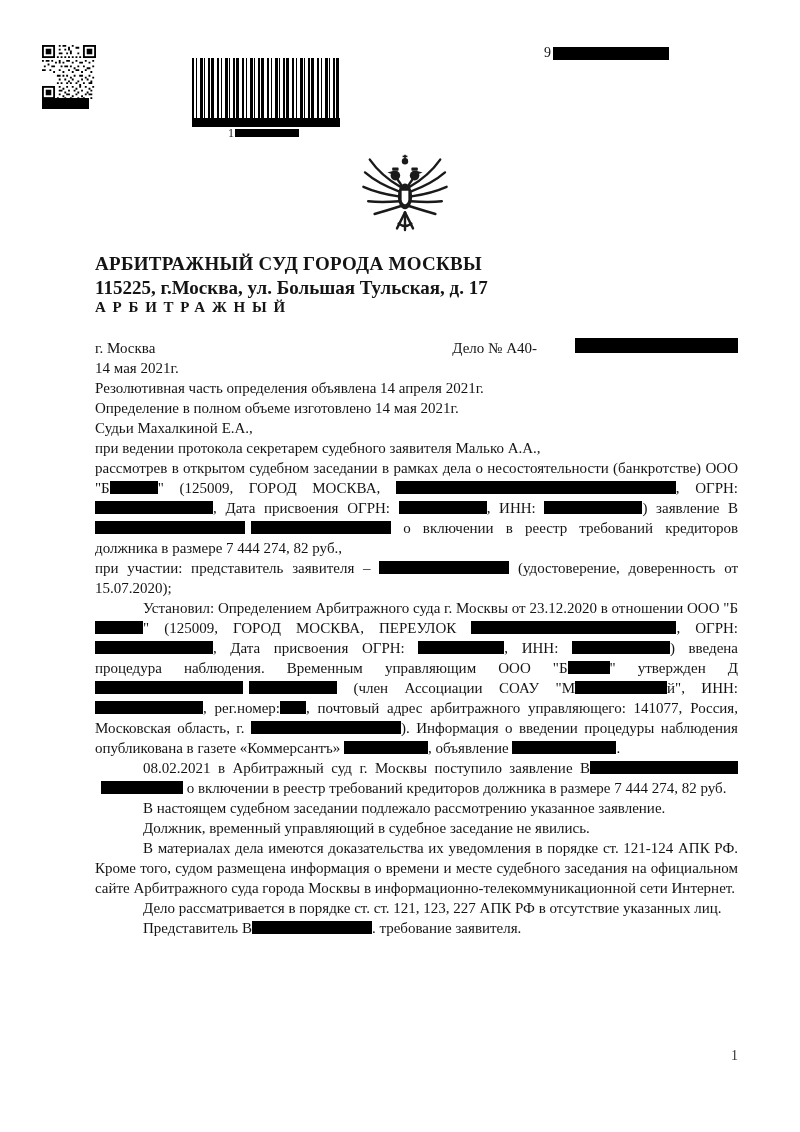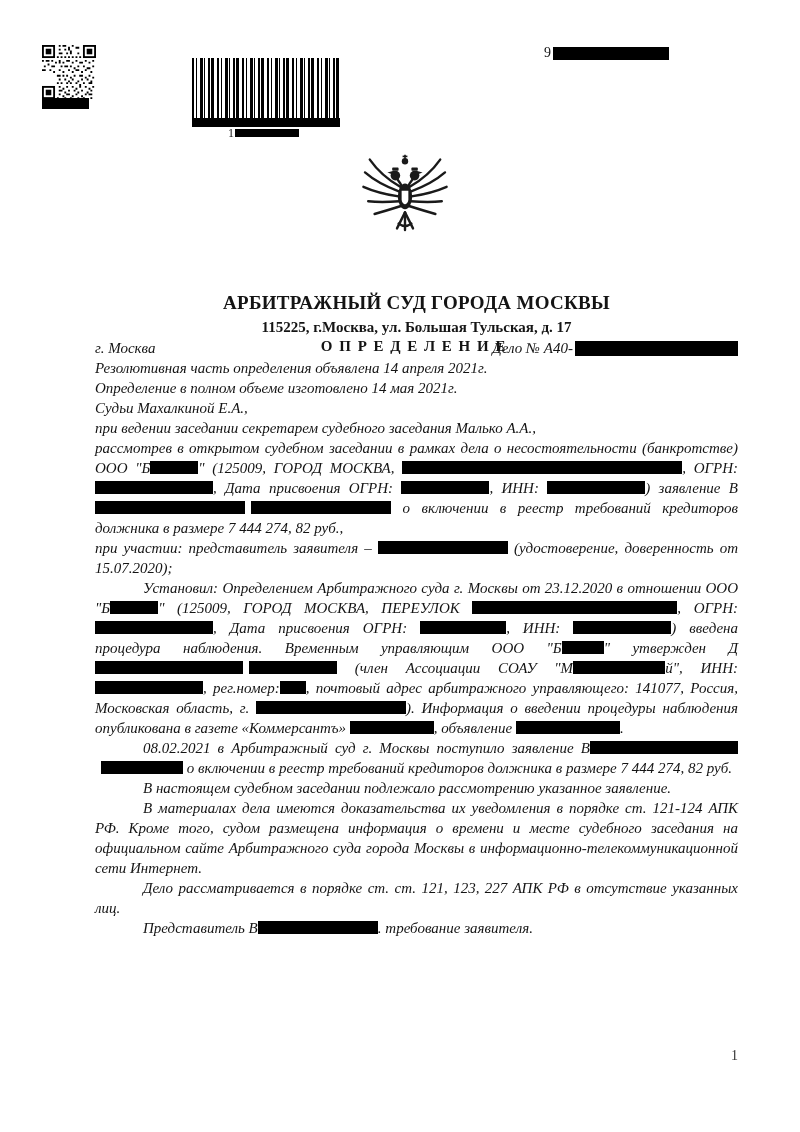--- a/index.html
+++ b/index.html
@@ -29,36 +29,36 @@
     font-size:12px;line-height:10px;}
   .bc-cap .redact{height:8px;width:64px;margin-left:1px;vertical-align:0;}
 
   .stamp{position:absolute;left:544px;top:46px;display:flex;align-items:flex-start;
     font-size:14px;line-height:14px;}
   .stamp-bar{width:116px;height:13px;background:#000;margin-left:2px;margin-top:1px;}
 
   .emblem{position:absolute;left:357px;top:150px;}
 
   
-  .hdr{position:absolute;left:95px;top:253px;width:643px;text-align:center;font-weight:700;margin-top:39px;}
+  .hdr{position:absolute;left:95px;top:253px;width:643px;text-align:left;font-weight:700;}
   .hdr-name{font-size:19px;letter-spacing:.3px;margin-bottom:4px;}
-  .hdr-addr,.hdr-site{font-size:15px;line-height:18px;}
+  .hdr-addr,.hdr-site{font-size:19px;line-height:18px;}
   .hdr-doct{font-size:15px;line-height:18px;letter-spacing:.45em;margin-top:1px;}
 
   
-  .content{position:absolute;left:95px;top:338px;width:643px;font-size:15px;line-height:20px;font-style:italic;}
+  .content{position:absolute;left:95px;top:338px;width:643px;font-size:15px;line-height:20px;}
   .content p{margin:0;}
   .j{text-align:justify;}
   .ind{text-indent:48px;}
   .mt1{margin-top:20px;}
   .mt2{margin-top:14px;}
   .mt3{margin-top:12px;}
 
   .case-row{display:flex;justify-content:space-between;align-items:flex-start;}
-  .case-right{display:flex;align-items:center;}
+  .case-right{display:flex;align-items:flex-start;gap:36px;}
   .case-bar{width:163px;height:15px;background:#000;margin-left:2px;}
 
   .redact{display:inline-block;background:#000;height:13px;vertical-align:-1px;}
   .sp{margin-left:6px;}
 
   .pagenum{position:absolute;left:731px;top:1048px;font-size:14px;color:#333;}
 </style>
 </head>
 <body>
 
@@ -129,48 +129,50 @@
     <g stroke="#1a1a1a" stroke-width="2" fill="none">
       <path d="M60 6 v5"></path>
         <path d="M57 8 h6"></path>
       <path d="M55 50 h10 v12 q0 5 -5 7 q-5 -2 -5 -7 z" fill="#fff" stroke-width="1.6"></path>
     </g>
   </svg>
 
   <div class="hdr">
     <div class="hdr-name">АРБИТРАЖНЫЙ СУД ГОРОДА МОСКВЫ</div>
     <div class="hdr-addr">115225, г.Москва, ул. Большая Тульская, д. 17</div>
-    <div class="hdr-doct">ОПРЕДЕЛЕНИЕ</div>
+    <div class="hdr-doct">АРБИТРАЖНЫЙ</div>
   </div>
 
   <div class="content">
 
     <div class="case-row">
       <span>г. Москва</span>
       <span class="case-right">
           <span>Дело № А40-</span>
           <span class="case-bar"></span>
         </span>
     </div>
+    <p>14 мая 2021г.</p>
 
     <p class="mt1">Резолютивная часть определения объявлена 14 апреля 2021г.</p>
     <p>Определение в полном объеме изготовлено 14 мая 2021г.</p>
 
     <p>Судьи Махалкиной Е.А.,</p>
-    <p>при ведении заседании секретарем судебного заседания Малько А.А.,</p>
+    <p>при ведении протокола секретарем судебного заявителя Малько А.А.,</p>
 
     <p class="j"><span>рассмотрев в открытом судебном заседании в рамках дела о несостоятельности (банкротстве) ООО "Б</span><span class="redact" style="width:48px"></span><span>" (125009, ГОРОД МОСКВА, </span><span class="redact" style="width:280px"></span><span>, ОГРН: </span><span class="redact" style="width:118px"></span><span>, Дата присвоения ОГРН: </span><span class="redact" style="width:88px"></span><span>, ИНН: </span><span class="redact" style="width:98px"></span><span>) заявление В</span><span class="redact" style="width:150px"></span><span class="redact sp" style="width:140px"></span><span> о включении в реестр требований кредиторов должника в размере 7 444 274, 82 руб.,</span></p>
 
     <p class="j"><span>при участии: представитель заявителя – </span><span class="redact" style="width:130px"></span><span> (удостоверение, доверенность от 15.07.2020);</span></p>
 
     <p class="j ind mt3"><span>Установил: Определением Арбитражного суда г. Москвы от 23.12.2020 в отношении ООО "Б</span><span class="redact" style="width:48px"></span><span>" (125009, ГОРОД МОСКВА, ПЕРЕУЛОК </span><span class="redact" style="width:205px"></span><span>, ОГРН: </span><span class="redact" style="width:118px"></span><span>, Дата присвоения ОГРН: </span><span class="redact" style="width:86px"></span><span>, ИНН: </span><span class="redact" style="width:98px"></span><span>) введена процедура наблюдения. Временным управляющим ООО "Б</span><span class="redact" style="width:42px"></span><span>" утвержден Д</span><span class="redact" style="width:148px"></span><span class="redact sp" style="width:88px"></span><span> (член Ассоциации СОАУ "М</span><span class="redact" style="width:92px"></span><span>й", ИНН:</span><span class="redact" style="width:108px"></span><span>, рег.номер:</span><span class="redact" style="width:26px"></span><span>, почтовый адрес арбитражного управляющего: 141077, Россия, Московская область, г. </span><span class="redact" style="width:150px"></span><span>). Информация о введении процедуры наблюдения опубликована в газете «Коммерсантъ» </span><span class="redact" style="width:84px"></span><span>, объявление </span><span class="redact" style="width:104px"></span><span>.</span></p>
 
     <p class="j ind"><span>08.02.2021 в Арбитражный суд г. Москвы поступило заявление В</span><span class="redact" style="width:148px"></span><span class="redact sp" style="width:82px"></span><span> о включении в реестр требований кредиторов должника в размере 7 444 274, 82 руб.</span></p>
 
     <p class="ind">В настоящем судебном заседании подлежало рассмотрению указанное заявление.</p>
+    <p class="ind">Должник, временный управляющий в судебное заседание не явились.</p>
     <p class="j ind">В материалах дела имеются доказательства их уведомления в порядке ст. 121-124 АПК РФ. Кроме того, судом размещена информация о времени и месте судебного заседания на официальном сайте Арбитражного суда города Москвы в информационно-телекоммуникационной сети Интернет.</p>
     <p class="j ind">Дело рассматривается в порядке ст. ст. 121, 123, 227 АПК РФ в отсутствие указанных лиц.</p>
     <p class="ind"><span>Представитель В</span><span class="redact" style="width:120px"></span><span>. требование заявителя.</span></p>
 
   </div>
 
   <div class="pagenum">1</div>
 </div>
 
 </body></html>

